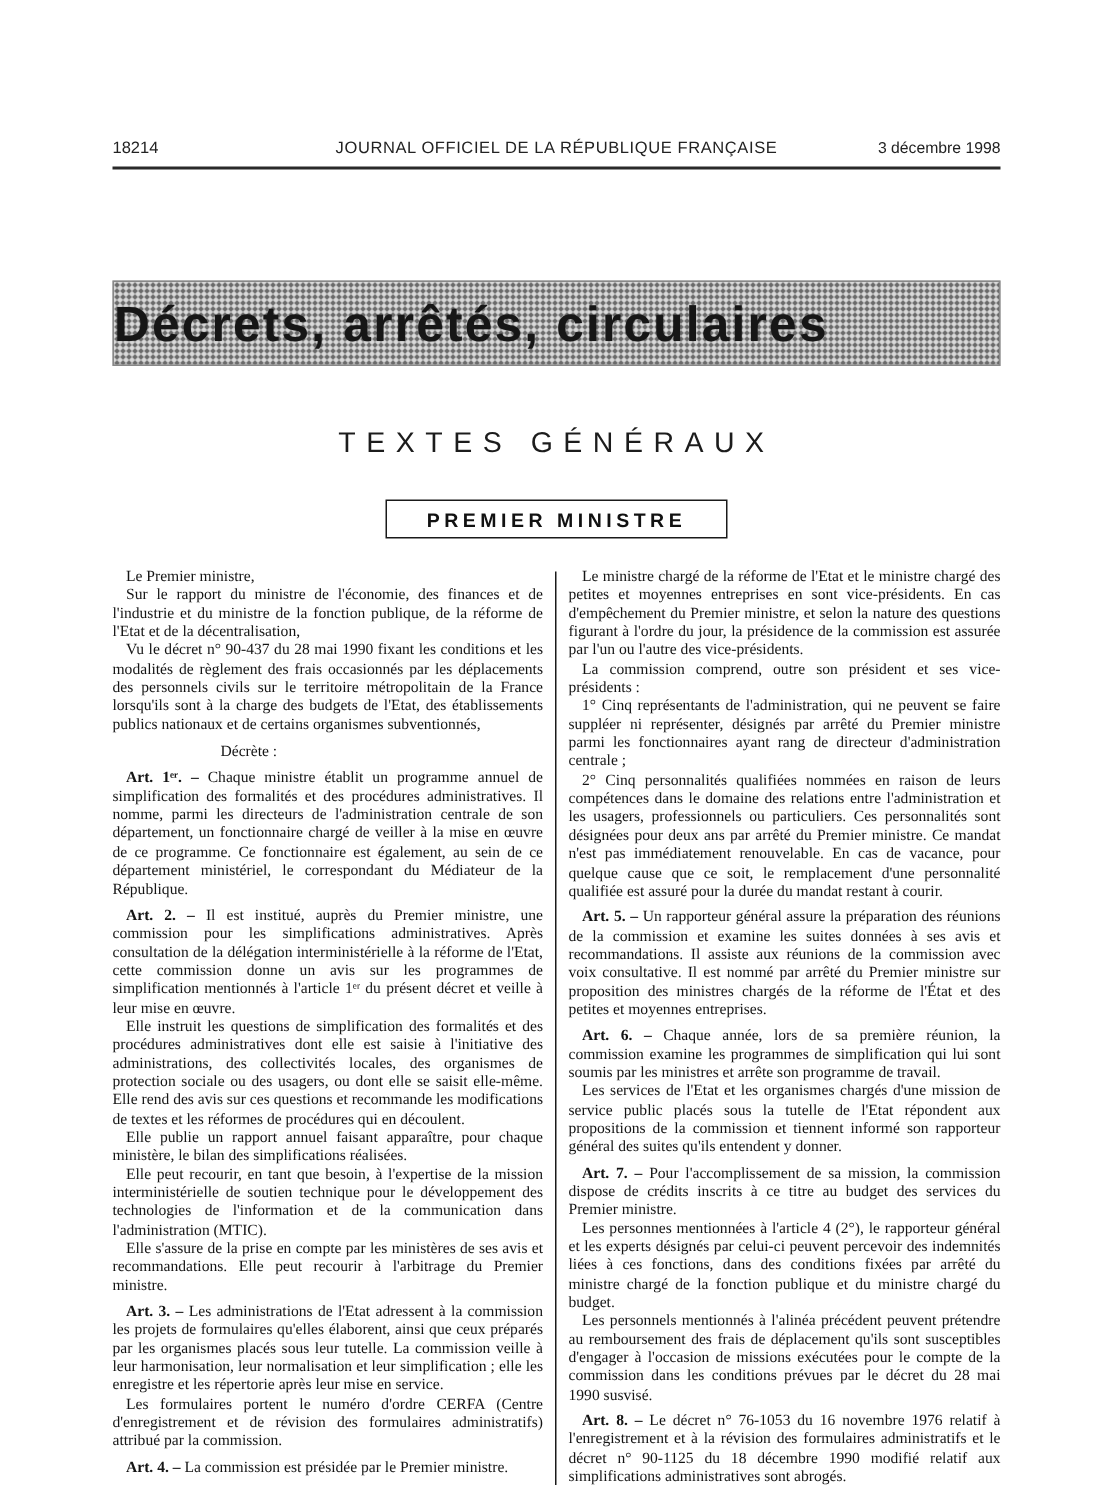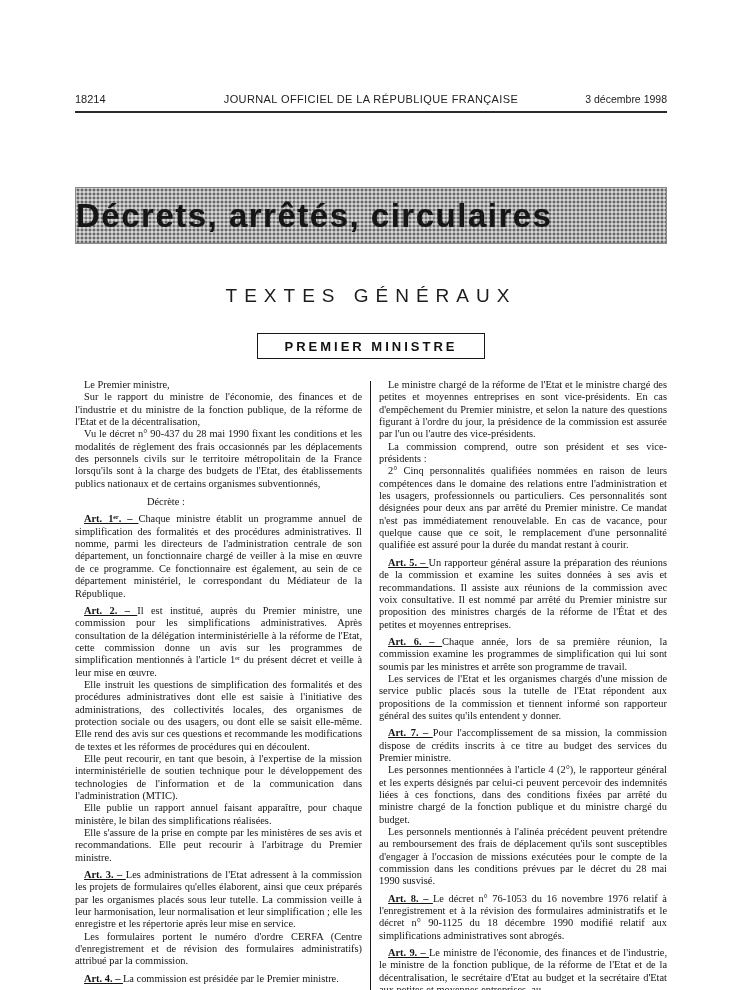--- a/index.html
+++ b/index.html
@@ -69,21 +69,21 @@
   }
   .nor-line { margin-top:3px; font-family:"Liberation Sans", sans-serif; font-size:9.5px; color:#222; }
   .nor-code { font-style:italic; }
 
   .col p {
     font-size:10.4px; line-height:12.35px;
     text-align:justify; text-indent:9px; color:#141414;
   }
   .col p.art { margin-top:5px; }
   .col p.first { margin-top:1px; }
-  .col p b { font-family:inherit;text-decoration:underline; }
+  .col p b { font-family:inherit; }
   .col p.decrete { margin:6px 0 5px 72px; text-indent:0; text-align:left; }
 </style>
 </head>
 <body>
 
 <div class="page">
 
   <div class="jo-header">
     <span class="pageno">18214</span>
     <span class="jtitle">JOURNAL OFFICIEL DE LA RÉPUBLIQUE FRANÇAISE</span>
@@ -105,33 +105,34 @@
 
     <div class="col left">
 
       <p class="first"><span>Le Premier ministre,</span></p>
       <p><span>Sur le rapport du ministre de l'économie, des finances et de l'industrie et du ministre de la fonction publique, de la réforme de l'Etat et de la décentralisation,</span></p>
       <p><span>Vu le décret n° 90-437 du 28 mai 1990 fixant les conditions et les modalités de règlement des frais occasionnés par les déplacements des personnels civils sur le territoire métropolitain de la France lorsqu'ils sont à la charge des budgets de l'Etat, des établissements publics nationaux et de certains organismes subventionnés,</span></p>
       <p class="decrete"><span>Décrète :</span></p>
       <p class="art"><b>Art. 1ᵉʳ. – </b><span>Chaque ministre établit un programme annuel de simplification des formalités et des procédures administratives. Il nomme, parmi les directeurs de l'administration centrale de son département, un fonctionnaire chargé de veiller à la mise en œuvre de ce programme. Ce fonctionnaire est également, au sein de ce département ministériel, le correspondant du Médiateur de la République.</span></p>
       <p class="art"><b>Art. 2. – </b><span>Il est institué, auprès du Premier ministre, une commission pour les simplifications administratives. Après consultation de la délégation interministérielle à la réforme de l'Etat, cette commission donne un avis sur les programmes de simplification mentionnés à l'article 1ᵉʳ du présent décret et veille à leur mise en œuvre.</span></p>
       <p><span>Elle instruit les questions de simplification des formalités et des procédures administratives dont elle est saisie à l'initiative des administrations, des collectivités locales, des organismes de protection sociale ou des usagers, ou dont elle se saisit elle-même. Elle rend des avis sur ces questions et recommande les modifications de textes et les réformes de procédures qui en découlent.</span></p>
+      <p><span>Elle publie un rapport annuel faisant apparaître, pour chaque ministère, le bilan des simplifications réalisées.</span></p>
       <p><span>Elle peut recourir, en tant que besoin, à l'expertise de la mission interministérielle de soutien technique pour le développement des technologies de l'information et de la communication dans l'administration (MTIC).</span></p>
-      <p><span>Elle publie un rapport annuel faisant apparaître, pour chaque ministère, le bilan des simplifications réalisées.</span></p>
       <p><span>Elle s'assure de la prise en compte par les ministères de ses avis et recommandations. Elle peut recourir à l'arbitrage du Premier ministre.</span></p>
       <p class="art"><b>Art. 3. – </b><span>Les administrations de l'Etat adressent à la commission les projets de formulaires qu'elles élaborent, ainsi que ceux préparés par les organismes placés sous leur tutelle. La commission veille à leur harmonisation, leur normalisation et leur simplification ; elle les enregistre et les répertorie après leur mise en service.</span></p>
       <p><span>Les formulaires portent le numéro d'ordre CERFA (Centre d'enregistrement et de révision des formulaires administratifs) attribué par la commission.</span></p>
       <p class="art"><b>Art. 4. – </b><span>La commission est présidée par le Premier ministre.</span></p>
     </div>
 
     <div class="col-divider"></div>
 
     <div class="col right">
       <p class="first"><span>Le ministre chargé de la réforme de l'Etat et le ministre chargé des petites et moyennes entreprises en sont vice-présidents. En cas d'empêchement du Premier ministre, et selon la nature des questions figurant à l'ordre du jour, la présidence de la commission est assurée par l'un ou l'autre des vice-présidents.</span></p>
       <p><span>La commission comprend, outre son président et ses vice-présidents :</span></p>
+      <p><span>1° Cinq représentants de l'administration, qui ne peuvent se faire suppléer ni représenter, désignés par arrêté du Premier ministre parmi les fonctionnaires ayant rang de directeur d'administration centrale ;</span></p>
       <p><span>2° Cinq personnalités qualifiées nommées en raison de leurs compétences dans le domaine des relations entre l'administration et les usagers, professionnels ou particuliers. Ces personnalités sont désignées pour deux ans par arrêté du Premier ministre. Ce mandat n'est pas immédiatement renouvelable. En cas de vacance, pour quelque cause que ce soit, le remplacement d'une personnalité qualifiée est assuré pour la durée du mandat restant à courir.</span></p>
       <p class="art"><b>Art. 5. – </b><span>Un rapporteur général assure la préparation des réunions de la commission et examine les suites données à ses avis et recommandations. Il assiste aux réunions de la commission avec voix consultative. Il est nommé par arrêté du Premier ministre sur proposition des ministres chargés de la réforme de l'État et des petites et moyennes entreprises.</span></p>
       <p class="art"><b>Art. 6. – </b><span>Chaque année, lors de sa première réunion, la commission examine les programmes de simplification qui lui sont soumis par les ministres et arrête son programme de travail.</span></p>
       <p><span>Les services de l'Etat et les organismes chargés d'une mission de service public placés sous la tutelle de l'Etat répondent aux propositions de la commission et tiennent informé son rapporteur général des suites qu'ils entendent y donner.</span></p>
       <p class="art"><b>Art. 7. – </b><span>Pour l'accomplissement de sa mission, la commission dispose de crédits inscrits à ce titre au budget des services du Premier ministre.</span></p>
       <p><span>Les personnes mentionnées à l'article 4 (2°), le rapporteur général et les experts désignés par celui-ci peuvent percevoir des indemnités liées à ces fonctions, dans des conditions fixées par arrêté du ministre chargé de la fonction publique et du ministre chargé du budget.</span></p>
       <p><span>Les personnels mentionnés à l'alinéa précédent peuvent prétendre au remboursement des frais de déplacement qu'ils sont susceptibles d'engager à l'occasion de missions exécutées pour le compte de la commission dans les conditions prévues par le décret du 28 mai 1990 susvisé.</span></p>
       <p class="art"><b>Art. 8. – </b><span>Le décret n° 76-1053 du 16 novembre 1976 relatif à l'enregistrement et à la révision des formulaires administratifs et le décret n° 90-1125 du 18 décembre 1990 modifié relatif aux simplifications administratives sont abrogés.</span></p>
       <p class="art"><b>Art. 9. – </b><span>Le ministre de l'économie, des finances et de l'industrie, le ministre de la fonction publique, de la réforme de l'Etat et de la décentralisation, le secrétaire d'Etat au budget et la secrétaire d'Etat aux petites et moyennes entreprises, au</span></p>
     </div>

